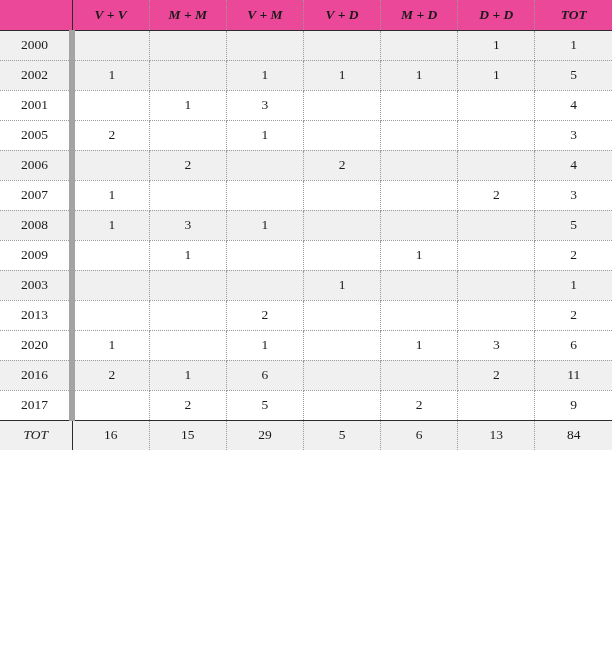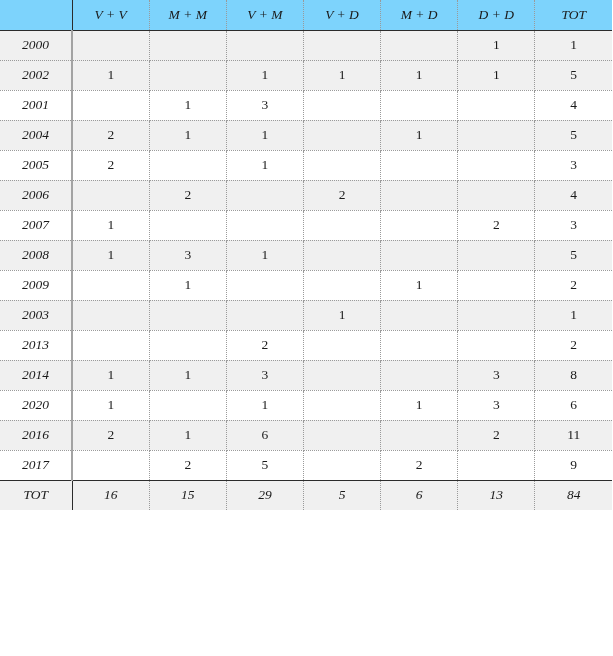--- a/index.html
+++ b/index.html
@@ -37,61 +37,59 @@
     padding: 0 4px;
     text-align: center;
     vertical-align: middle;
     font-size: 13.5px;
     box-sizing: border-box;
   }
 
   
   thead th {
     font-style: italic;
-    font-weight: normal;
+    font-weight: bold;
     border-bottom: 1px solid #2b2b2b;
     border-right: 1px dotted #9a9a9a;
-    background: #7dd3fc;
+    background: #ec4899;
   }
   thead th.corner {
     border-right: 1px solid #2b2b2b;
   }
   thead th.tot-head {
     border-right: none;
   }
 
   
   tbody tr td {
     border-right: 1px dotted #9a9a9a;
     border-bottom: 1px dotted #9a9a9a;
   }
   tbody tr td.year-cell {
-    font-style: italic;
-    border-right: 2px solid #a3a3a3;
+    border-right: 6px solid #a3a3a3;
   }
   tbody tr td.tot-cell {
     border-right: none;
   }
   tbody tr.alt td {
     background: #f0f0f0;
   }
   tbody tr.white td {
     background: #ffffff;
   }
   tbody tr.last-data td {
     border-bottom: 1px solid #2b2b2b;
   }
 
   
   tfoot td {
     background: #f0f0f0;
     border-right: 1px dotted #9a9a9a;
     border-top: none;
     border-bottom: none;
-    font-style: italic;
   }
   tfoot td.year-cell {
     font-style: italic;
     border-right: 1px solid #2b2b2b;
   }
   tfoot td.tot-cell {
     border-right: none;
   }
 </style>
 </head>
@@ -145,71 +143,61 @@
       <tr class="white">
         <td class="year-cell">2001</td>
         <td></td>
         <td>1</td>
         <td>3</td>
         <td></td>
         <td></td>
         <td></td>
         <td class="tot-cell">4</td>
       </tr>
-      <tr class="alt">
-        <td class="year-cell">2004</td>
-        <td>2</td>
-        <td>1</td>
-        <td>1</td>
-        <td></td>
-        <td>1</td>
+      <tr class="white">
+        <td class="year-cell">2005</td>
+        <td>2</td>
+        <td></td>
+        <td>1</td>
+        <td></td>
+        <td></td>
+        <td></td>
+        <td class="tot-cell">3</td>
+      </tr>
+      <tr class="alt">
+        <td class="year-cell">2006</td>
+        <td></td>
+        <td>2</td>
+        <td></td>
+        <td>2</td>
+        <td></td>
+        <td></td>
+        <td class="tot-cell">4</td>
+      </tr>
+      <tr class="white">
+        <td class="year-cell">2007</td>
+        <td>1</td>
+        <td></td>
+        <td></td>
+        <td></td>
+        <td></td>
+        <td>2</td>
+        <td class="tot-cell">3</td>
+      </tr>
+      <tr class="alt">
+        <td class="year-cell">2008</td>
+        <td>1</td>
+        <td>3</td>
+        <td>1</td>
+        <td></td>
+        <td></td>
         <td></td>
         <td class="tot-cell">5</td>
       </tr>
       <tr class="white">
-        <td class="year-cell">2005</td>
-        <td>2</td>
-        <td></td>
-        <td>1</td>
-        <td></td>
-        <td></td>
-        <td></td>
-        <td class="tot-cell">3</td>
-      </tr>
-      <tr class="alt">
-        <td class="year-cell">2006</td>
-        <td></td>
-        <td>2</td>
-        <td></td>
-        <td>2</td>
-        <td></td>
-        <td></td>
-        <td class="tot-cell">4</td>
-      </tr>
-      <tr class="white">
-        <td class="year-cell">2007</td>
-        <td>1</td>
-        <td></td>
-        <td></td>
-        <td></td>
-        <td></td>
-        <td>2</td>
-        <td class="tot-cell">3</td>
-      </tr>
-      <tr class="alt">
-        <td class="year-cell">2008</td>
-        <td>1</td>
-        <td>3</td>
-        <td>1</td>
-        <td></td>
-        <td></td>
-        <td></td>
-        <td class="tot-cell">5</td>
-      </tr>
-      <tr class="white">
         <td class="year-cell">2009</td>
         <td></td>
         <td>1</td>
         <td></td>
         <td></td>
         <td>1</td>
         <td></td>
         <td class="tot-cell">2</td>
       </tr>
       <tr class="alt">
@@ -224,30 +212,20 @@
       </tr>
       <tr class="white">
         <td class="year-cell">2013</td>
         <td></td>
         <td></td>
         <td>2</td>
         <td></td>
         <td></td>
         <td></td>
         <td class="tot-cell">2</td>
-      </tr>
-      <tr class="alt">
-        <td class="year-cell">2014</td>
-        <td>1</td>
-        <td>1</td>
-        <td>3</td>
-        <td></td>
-        <td></td>
-        <td>3</td>
-        <td class="tot-cell">8</td>
       </tr>
       <tr class="white">
         <td class="year-cell">2020</td>
         <td>1</td>
         <td></td>
         <td>1</td>
         <td></td>
         <td>1</td>
         <td>3</td>
         <td class="tot-cell">6</td>

